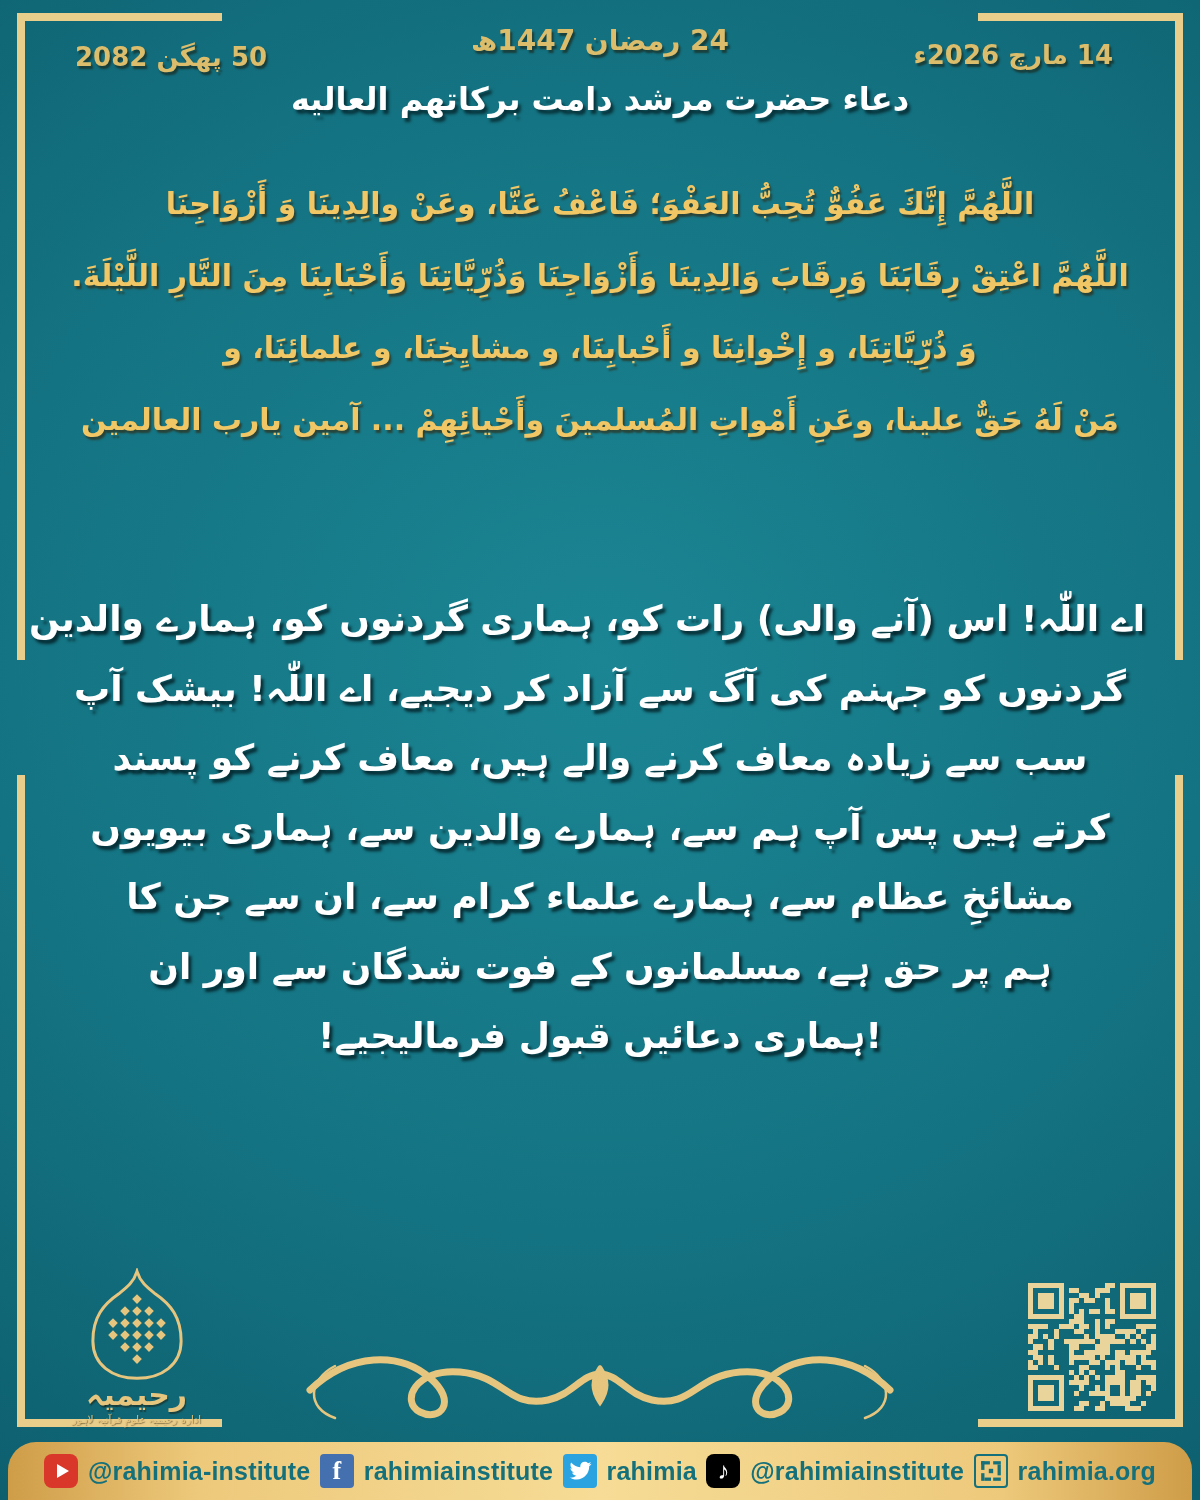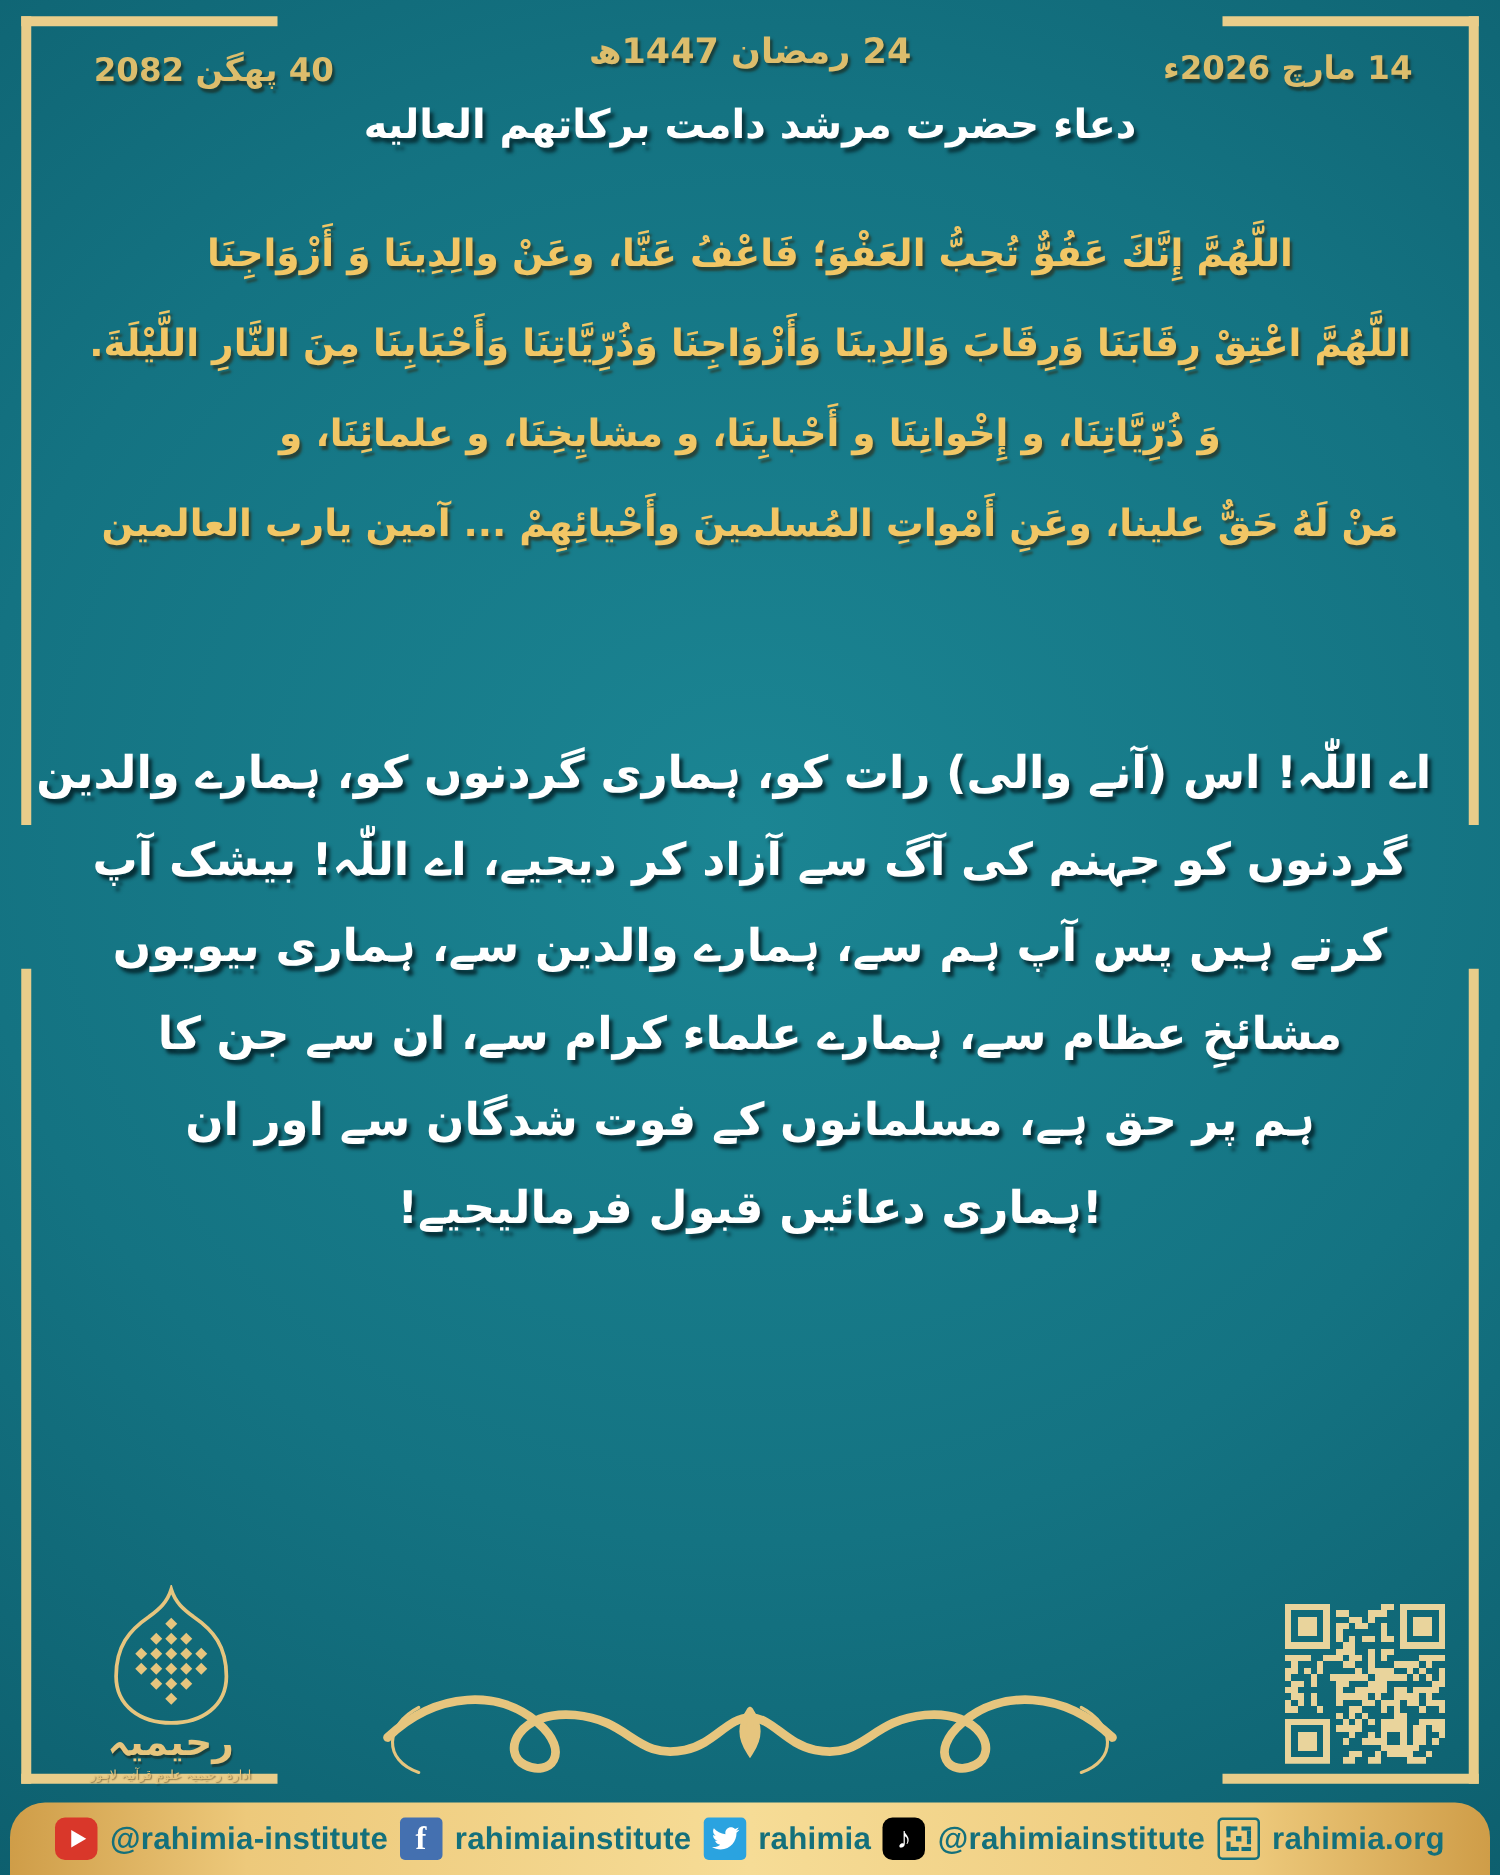--- a/index.html
+++ b/index.html
@@ -14,21 +14,21 @@
   .bar.br-h{right:17px;top:1419px;width:205px;height:8px;}
   .bar.l-top{left:17px;top:13px;width:8px;height:647px;}
   .bar.l-bot{left:17px;top:775px;width:8px;height:652px;}
   .bar.r-top{right:17px;top:13px;width:8px;height:647px;}
   .bar.r-bot{right:17px;top:775px;width:8px;height:652px;}
   
   .date{position:absolute;direction:rtl;color:#dcbd6c;font-size:26px;font-weight:bold;
     text-shadow:2px 3px 2px rgba(30,22,4,.55);white-space:nowrap;}
   .date-left{left:75px;top:42px;}
   .date-center{left:0;right:0;top:24px;text-align:center;font-size:28px;}
-  .date-right{right:70px;top:40px;}
+  .date-right{right:87px;top:40px;}
   .title{position:absolute;left:0;right:0;top:80px;text-align:center;direction:rtl;
     color:#ffffff;font-size:32px;font-weight:bold;text-shadow:3px 4px 3px rgba(3,25,30,.7);}
   
   .arabic{position:absolute;top:168px;left:65px;right:65px;text-align:center;direction:rtl;
     color:#f1c665;font-size:30px;font-weight:bold;line-height:72px;
     text-shadow:2px 3px 2px rgba(51,34,6,.6);}
   .arabic div{white-space:nowrap;}
   
   .urdu{position:absolute;top:584px;left:55px;right:55px;text-align:center;direction:rtl;
     color:#ffffff;font-size:36px;font-weight:bold;line-height:69.5px;
@@ -68,35 +68,36 @@
     <div class="bar tl-h"></div>
     <div class="bar tr-h"></div>
     <div class="bar bl-h"></div>
     <div class="bar br-h"></div>
     <div class="bar l-top"></div>
     <div class="bar l-bot"></div>
     <div class="bar r-top"></div>
     <div class="bar r-bot"></div>
   </div>
 
-  <div class="date date-left">40 پھگن 2082</div>
+  <div class="date date-left">50 پھگن 2082</div>
   <div class="date date-center">24 رمضان 1447ھ</div>
   <div class="date date-right">14 مارچ 2026ء</div>
   <div class="title">دعاء حضرت مرشد دامت برکاتهم العالیه</div>
 
   <div class="arabic">
     <div>اللَّهُمَّ إِنَّكَ عَفُوٌّ تُحِبُّ العَفْوَ؛ فَاعْفُ عَنَّا، وعَنْ والِدِينَا وَ أَزْوَاجِنَا</div>
     <div>اللَّهُمَّ اعْتِقْ رِقَابَنَا وَرِقَابَ وَالِدِينَا وَأَزْوَاجِنَا وَذُرِّيَّاتِنَا وَأَحْبَابِنَا مِنَ النَّارِ اللَّيْلَةَ.</div>
     <div>وَ ذُرِّيَّاتِنَا، و إِخْوانِنَا و أَحْبابِنَا، و مشايِخِنَا، و علمائِنَا، و</div>
     <div>مَنْ لَهُ حَقٌّ علينا، وعَنِ أَمْواتِ المُسلمينَ وأَحْيائِهِمْ ... آمين يارب العالمين</div>
   </div>
 
   <div class="urdu">
     <div>اے اللّٰہ! اس (آنے والی) رات کو، ہماری گردنوں کو، ہمارے والدین</div>
     <div>گردنوں کو جہنم کی آگ سے آزاد کر دیجیے، اے اللّٰہ! بیشک آپ</div>
+    <div>سب سے زیادہ معاف کرنے والے ہیں، معاف کرنے کو پسند</div>
     <div>کرتے ہیں پس آپ ہم سے، ہمارے والدین سے، ہماری بیویوں</div>
     <div>مشائخِ عظام سے، ہمارے علماء کرام سے، ان سے جن کا</div>
     <div>ہم پر حق ہے، مسلمانوں کے فوت شدگان سے اور ان</div>
     <div>!ہماری دعائیں قبول فرمالیجیے!</div>
   </div>
 
   <div class="logo">
     <svg width="138" height="112" viewBox="0 0 150 132">
       <path d="M75 4 C71 17 63 23 54 30 C35 43 23 58 23 86 C23 114 46 130 75 130 C104 130 127 114 127 86 C127 58 115 43 96 30 C87 23 79 17 75 4 Z" fill="none" stroke="#e6c57e" stroke-width="3.5"></path>
       <g id="kufic-pattern" fill="#e6c57e" transform="translate(75,72) rotate(45)">

